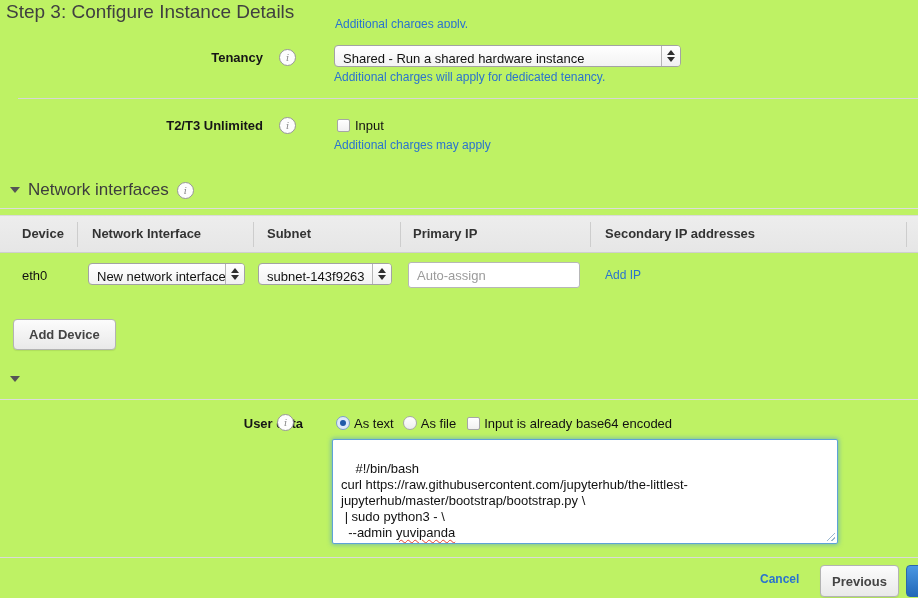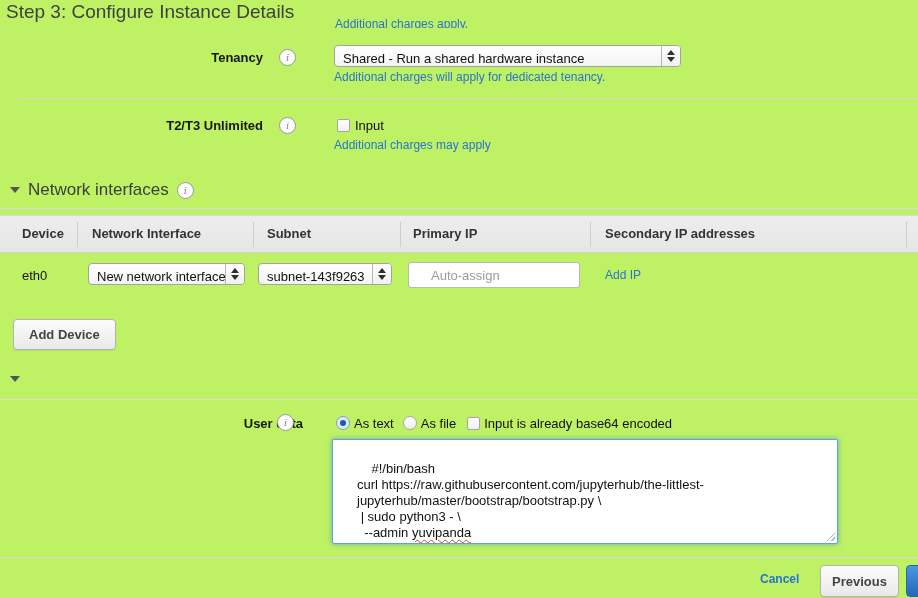--- a/index.html
+++ b/index.html
@@ -67,21 +67,21 @@
   .table-header{position:absolute;top:215px;left:0;right:0;height:38px;box-sizing:border-box;
                 background:linear-gradient(#ededed,#e6e6e6);
                 border-top:1px solid #dadada;border-bottom:1px solid #cfcfcf;}
   .th{position:absolute;top:0;line-height:36px;font-size:13px;font-weight:bold;color:#333;}
   .th1{left:22px;} .th2{left:92px;} .th3{left:267px;} .th4{left:413px;} .th5{left:605px;}
   .vsep{position:absolute;top:6px;width:1px;height:25px;background:#cdcdcd;}
   .v1{left:77px;} .v2{left:253px;} .v3{left:400px;} .v4{left:590px;} .v5{left:906px;}
 
   .cell-device{position:absolute;left:22px;top:268px;font-size:13px;}
   .ip-input{position:absolute;left:408px;top:262px;width:172px;height:26px;box-sizing:border-box;
-            border:1px solid #b7b7b7;border-radius:3px;padding:0 22px;font-size:13px;
+            border:1px solid #b7b7b7;border-radius:3px;padding:0 8px;font-size:13px;
             font-family:"Liberation Sans",sans-serif;color:#111;outline:none;}
   .ip-input::placeholder{color:#9b9b9b;}
   .add-ip{position:absolute;left:605px;top:268px;}
 
   .gray-btn{box-sizing:border-box;border:1px solid #b3b3b3;border-radius:4px;
             background:linear-gradient(#fcfcfc,#e9e9e9);color:#444;font-weight:bold;font-size:13px;
             font-family:"Liberation Sans",sans-serif;cursor:pointer;box-shadow:0 1px 1px rgba(0,0,0,0.08);}
   .add-device{position:absolute;left:13px;top:319px;height:31px;padding:0 15px;}
   .previous-btn{position:absolute;left:820px;top:565px;width:79px;height:32px;}
   .next-btn{position:absolute;left:906px;top:565px;width:56px;height:32px;border-radius:4px;
@@ -92,21 +92,21 @@
          border:1px solid #a9a9a9;background:linear-gradient(#fff,#eee);position:relative;cursor:pointer;}
   .radio.sel{border:1px solid #7d9ec7;background:#ddeafa;}
   .radio.sel::after{content:"";position:absolute;left:3px;top:3px;width:6px;height:6px;
                     border-radius:50%;background:#1f5ba8;}
   .ctrl-label{font-size:13px;color:#111;margin-left:4px;}
   .gap-m{margin-left:9px;} .gap-l{margin-left:11px;}
 
   .fake-textarea{position:absolute;left:332px;top:439px;width:506px;height:105px;box-sizing:border-box;
                  border:1px solid #5ea2d8;border-radius:2px;background:#fff;
                  box-shadow:0 0 4px 1px rgba(70,150,215,0.55);
-                 padding:5px 24px;font-size:13px;line-height:16px;color:#111;
+                 padding:5px 8px;font-size:13px;line-height:16px;color:#111;
                  white-space:pre-wrap;overflow:hidden;cursor:text;}
   .squiggle{text-decoration:underline;text-decoration-style:wavy;text-decoration-color:#e3402f;
             text-decoration-thickness:1px;text-underline-offset:2px;}
   .grip{position:absolute;right:2px;bottom:2px;width:10px;height:10px;
         background:repeating-linear-gradient(-45deg,transparent 0 2px,#9ab6cf 2px 3px);
         clip-path:polygon(100% 0,100% 100%,0 100%);cursor:nwse-resize;}
 
   .cancel-link{position:absolute;left:760px;top:572px;font-weight:bold;}
 </style>
 </head>

